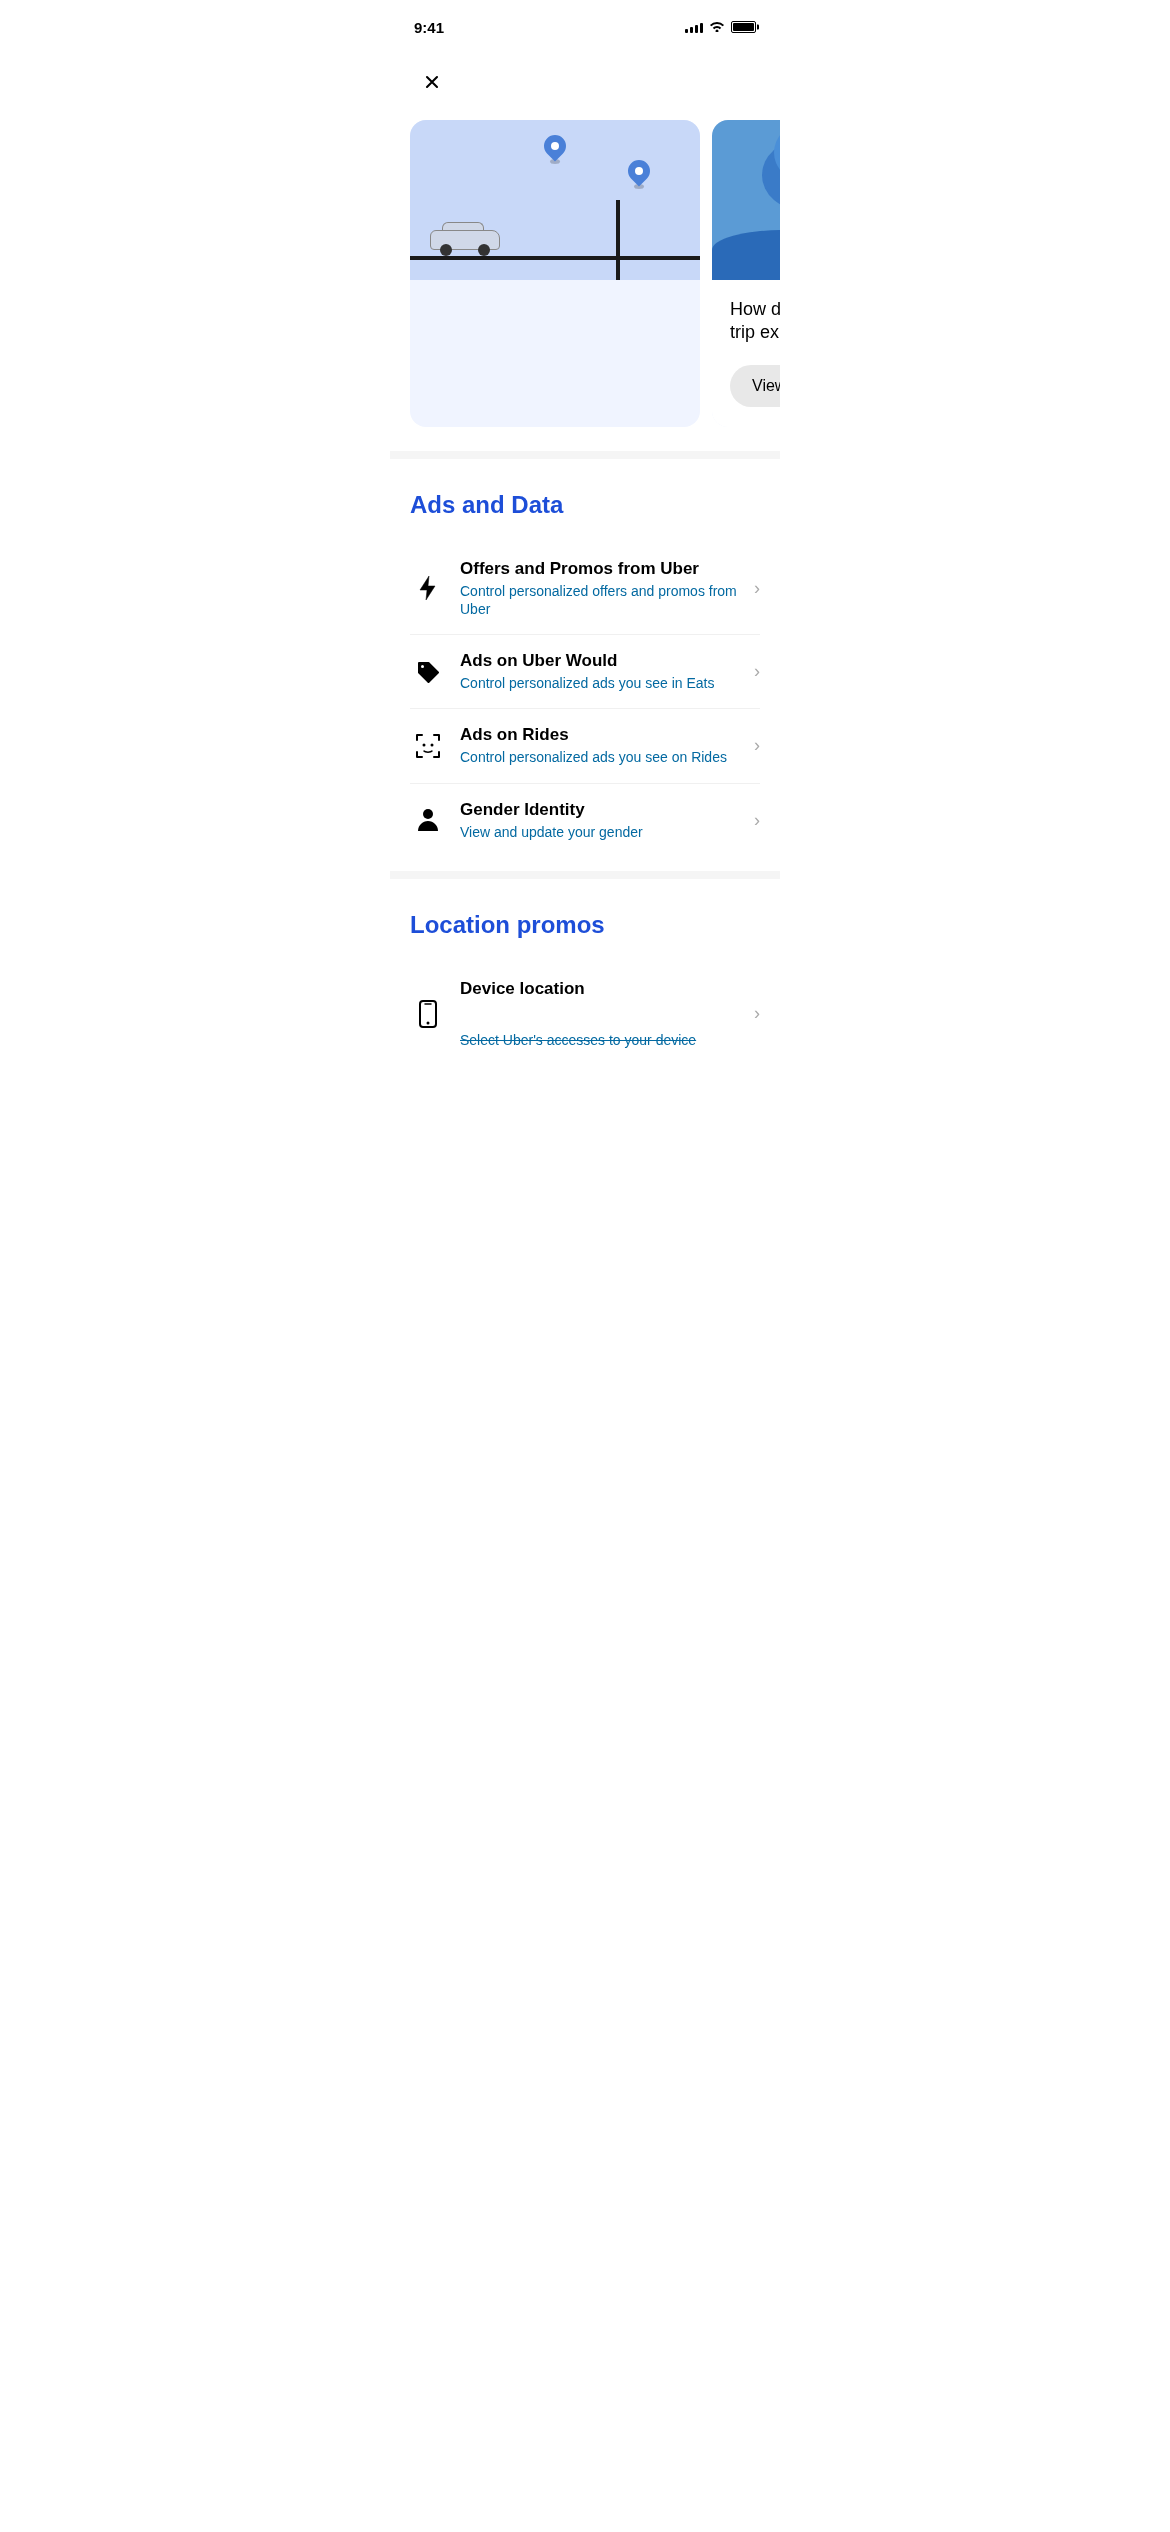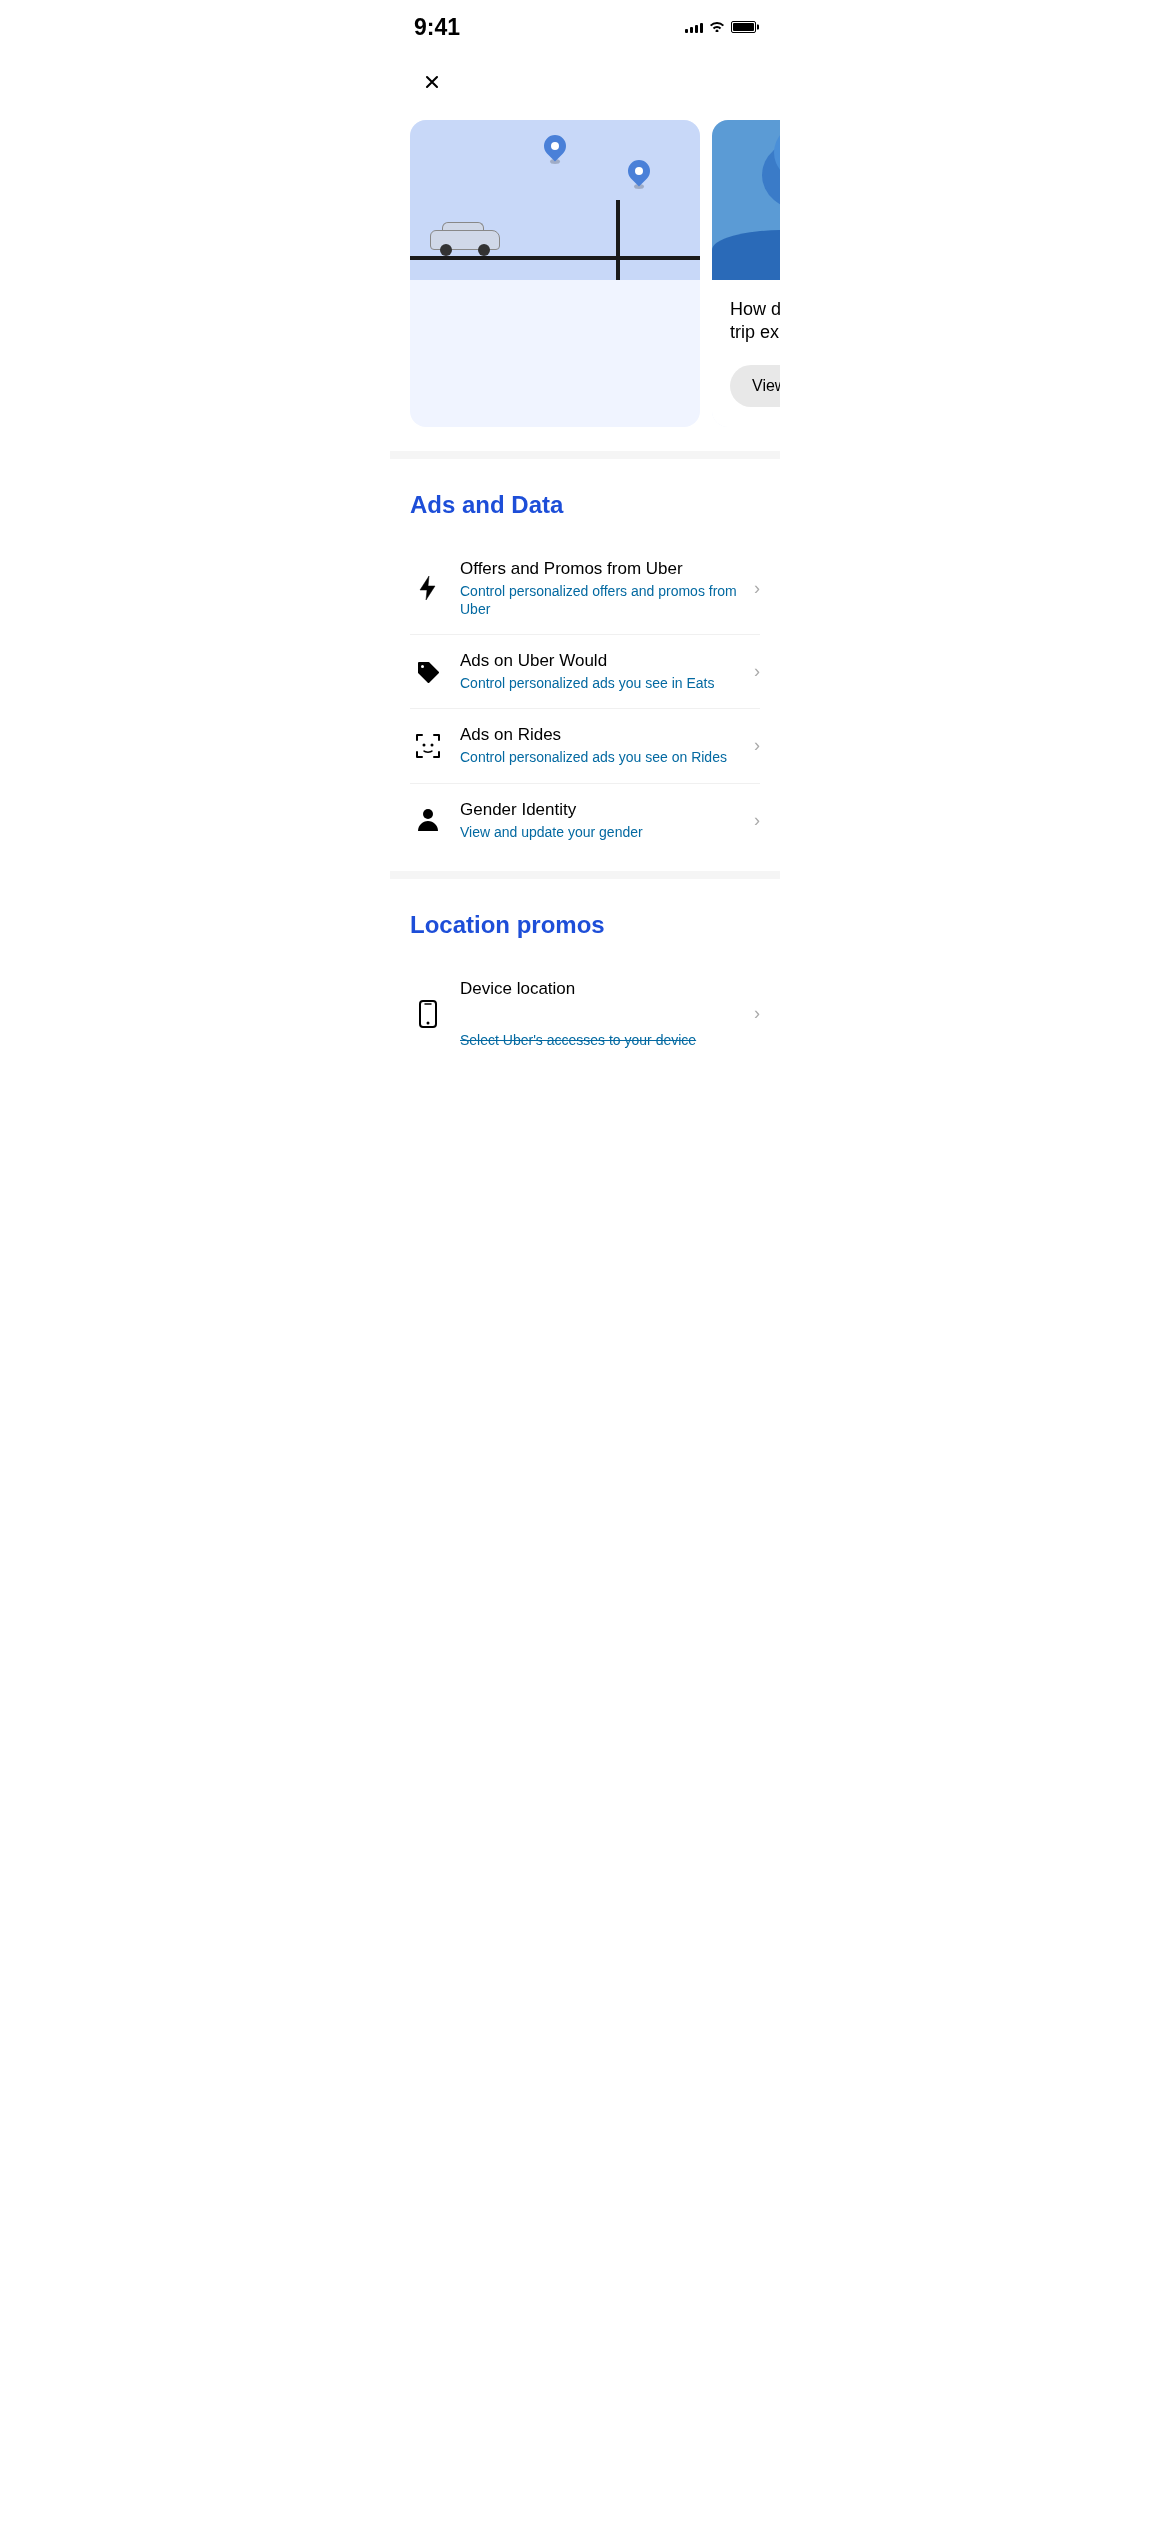--- a/index.html
+++ b/index.html
@@ -21,21 +21,21 @@
     
     .status-bar {
       display: flex;
       justify-content: space-between;
       align-items: center;
       padding: 14px 24px 10px;
       height: 50px;
     }
 
     .status-time {
-      font-size: 23px;
+      font-size: 15px;
       font-weight: 600;
       color: #000;
     }
 
     .status-icons {
       display: flex;
       align-items: center;
       gap: 6px;
     }
 
@@ -350,21 +350,21 @@
       flex-shrink: 0;
       margin-right: 14px;
     }
 
     .menu-text {
       flex: 1;
     }
 
     .menu-item-title {
       font-size: 17px;
-      font-weight: 400;
+      font-weight: 700;
       color: #000;
       margin-bottom: 3px;
     }
 
     .menu-item-subtitle {
       font-size: 14px;
       color: #0369a1;
       line-height: 1.3;
     }
 

